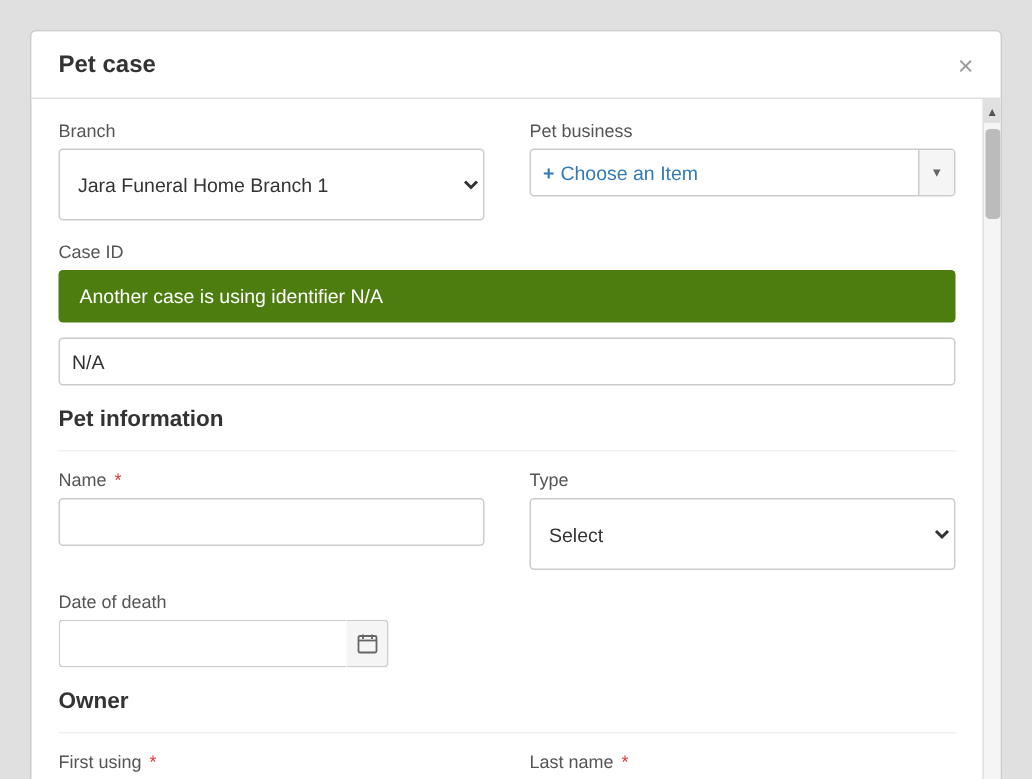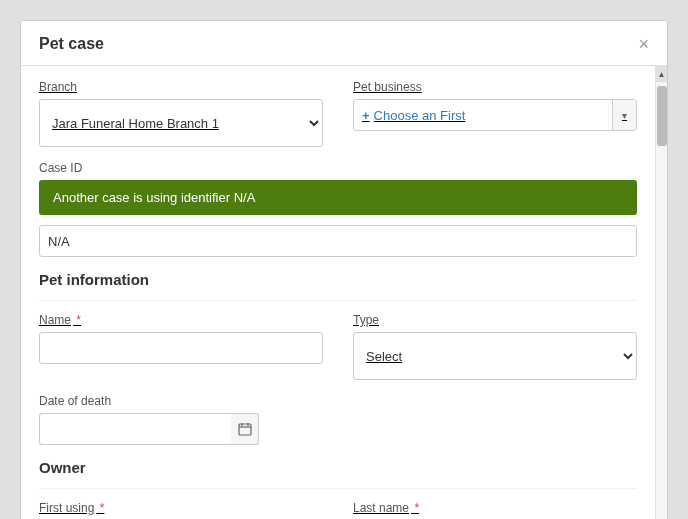--- a/index.html
+++ b/index.html
@@ -81,21 +81,20 @@
       background: #bbb;
       border-radius: 3px;
       position: absolute;
       top: 4px;
       left: 1px;
     }
     .form-row {
       display: flex;
       gap: 30px;
       margin-bottom: 14px;
-      text-decoration: underline;
     }
     .form-group {
       display: flex;
       flex-direction: column;
       flex: 1;
     }
     .form-group.full {
       flex: 1 1 100%;
     }
     label {
@@ -227,21 +226,21 @@
           <label>Branch</label>
           <select class="branch-select">
             <option>Jara Funeral Home Branch 1</option>
           </select>
         </div>
         <div class="form-group">
           <label>Pet business</label>
           <div class="pet-business-wrapper">
             <div class="pet-business-inner">
               <span class="plus">+</span>
-              <span>Choose an First</span>
+              <span>Choose an Item</span>
             </div>
             <div class="pet-business-arrow">▾</div>
           </div>
         </div>
       </div>
 
       <div class="form-group full">
         <label>Case ID</label>
         <div class="alert-box">Another case is using identifier N/A</div>
         <input type="text" class="case-id-input" value="N/A" style="">

